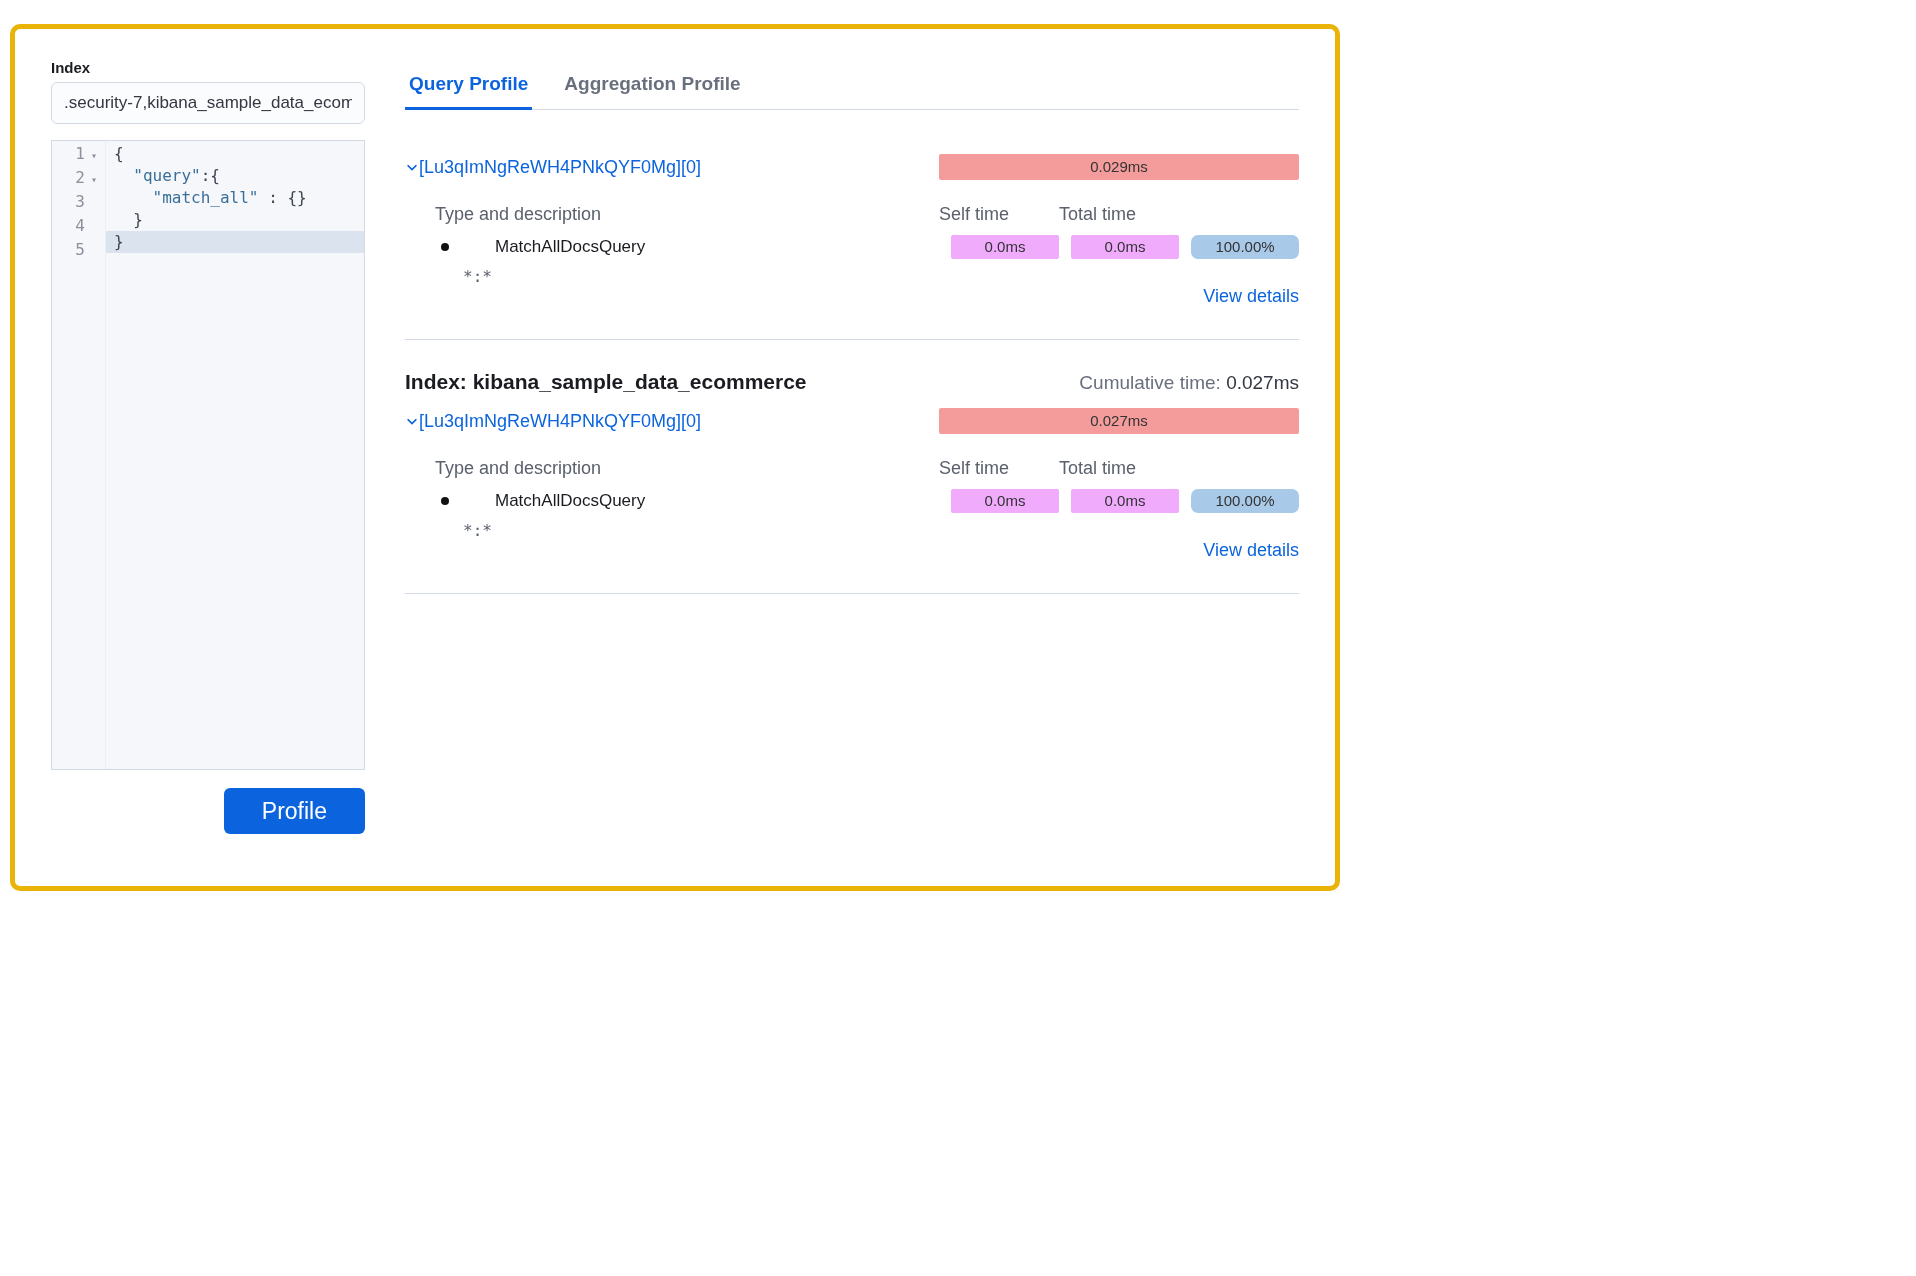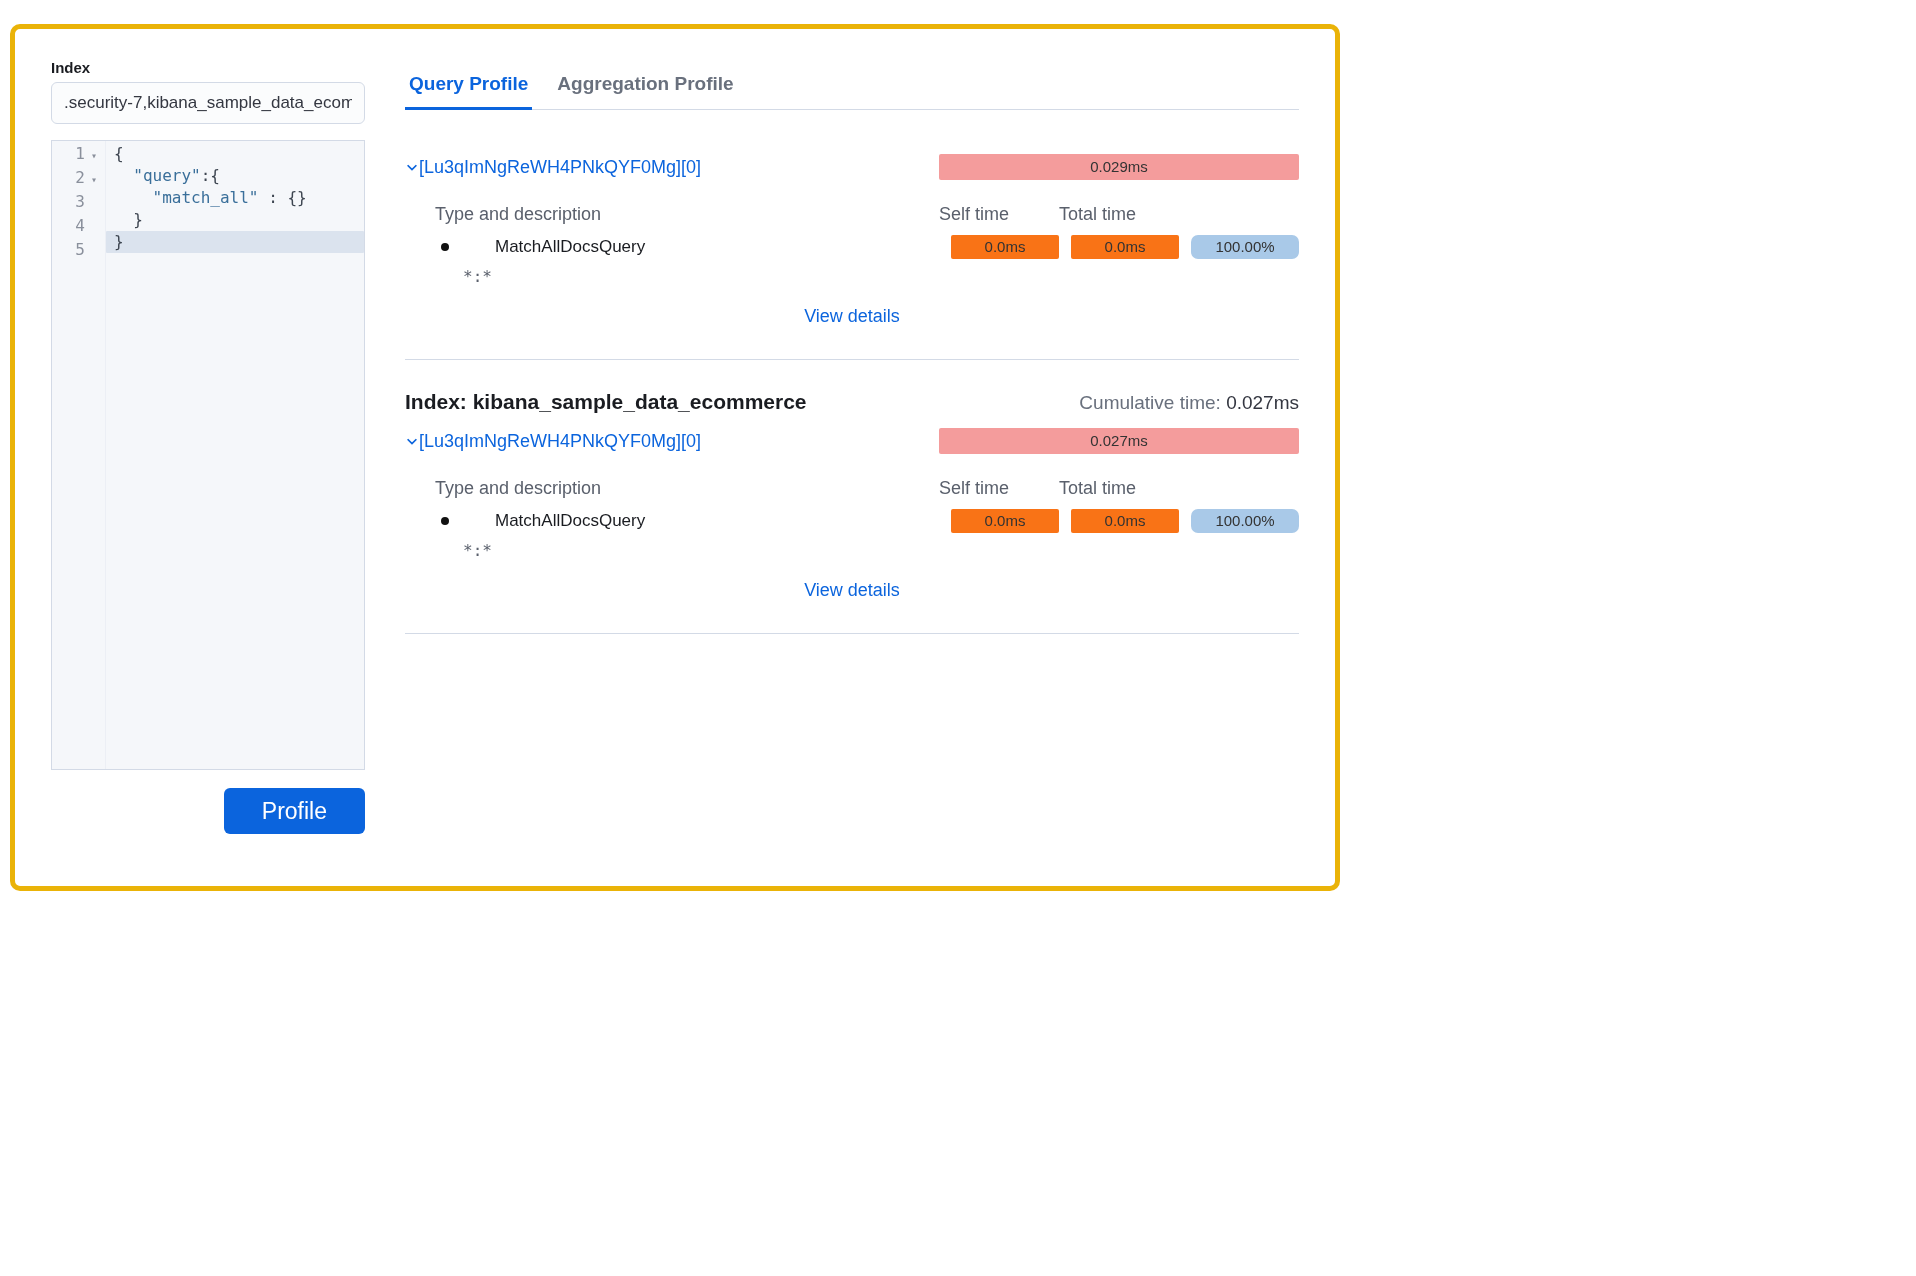--- a/index.html
+++ b/index.html
@@ -101,21 +101,21 @@
     font-weight: 500;
     height: 46px;
     padding: 0 38px;
     border-radius: 6px;
     cursor: pointer;
   }
 
   
   .tabs {
     display: flex;
-    gap: 21px;
+    gap: 28px;
     border-bottom: 1px solid #d3dae6;
     margin-top: 14px;
   }
   .tab {
     font-size: 19px;
     font-weight: 600;
     color: #69707d;
     padding: 0 4px 12px 4px;
     cursor: pointer;
     margin-bottom: -1px;
@@ -199,33 +199,33 @@
   .badge {
     width: 108px;
     height: 24px;
     border-radius: 2px;
     text-align: center;
     font-size: 15px;
     line-height: 24px;
     color: #333;
     margin-right: 12px;
   }
-  .badge.pink  { background: #f97316; }
+  .badge.pink  { background: #f0abfc; }
   .badge.blue  { background: #a9c9e8; border-radius: 7px; }
   .badge:last-child { margin-right: 0; }
 
   .qexpr {
     margin: 8px 0 0 58px;
     font-family: "Menlo","Consolas",monospace;
     font-size: 16px;
     color: #5a606c;
   }
   .view-details {
-    text-align: center;
-    margin-top: 20px;
+    text-align: right;
+    margin-top: 0;
   }
   .view-details a {
     color: #0B64DD;
     font-size: 18px;
     cursor: pointer;
     text-decoration: none;
   }
 </style>
 </head>
 <body>

